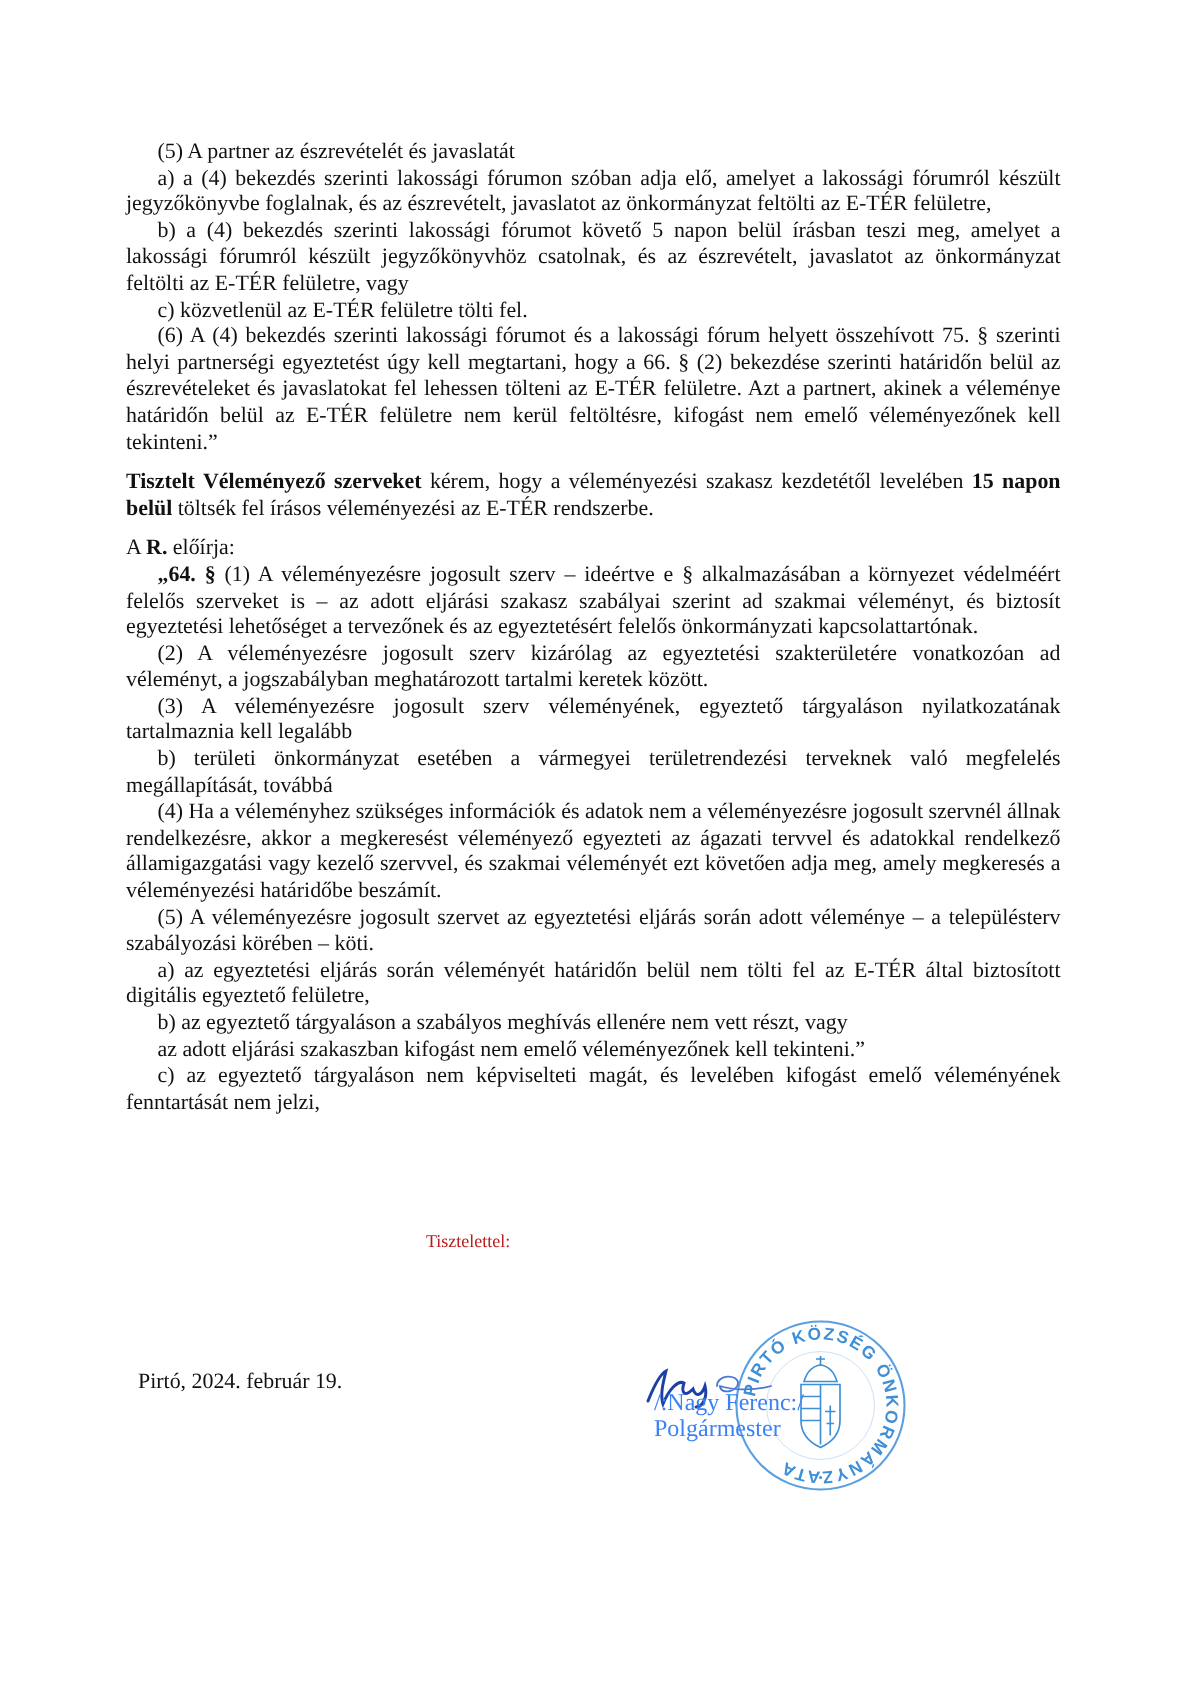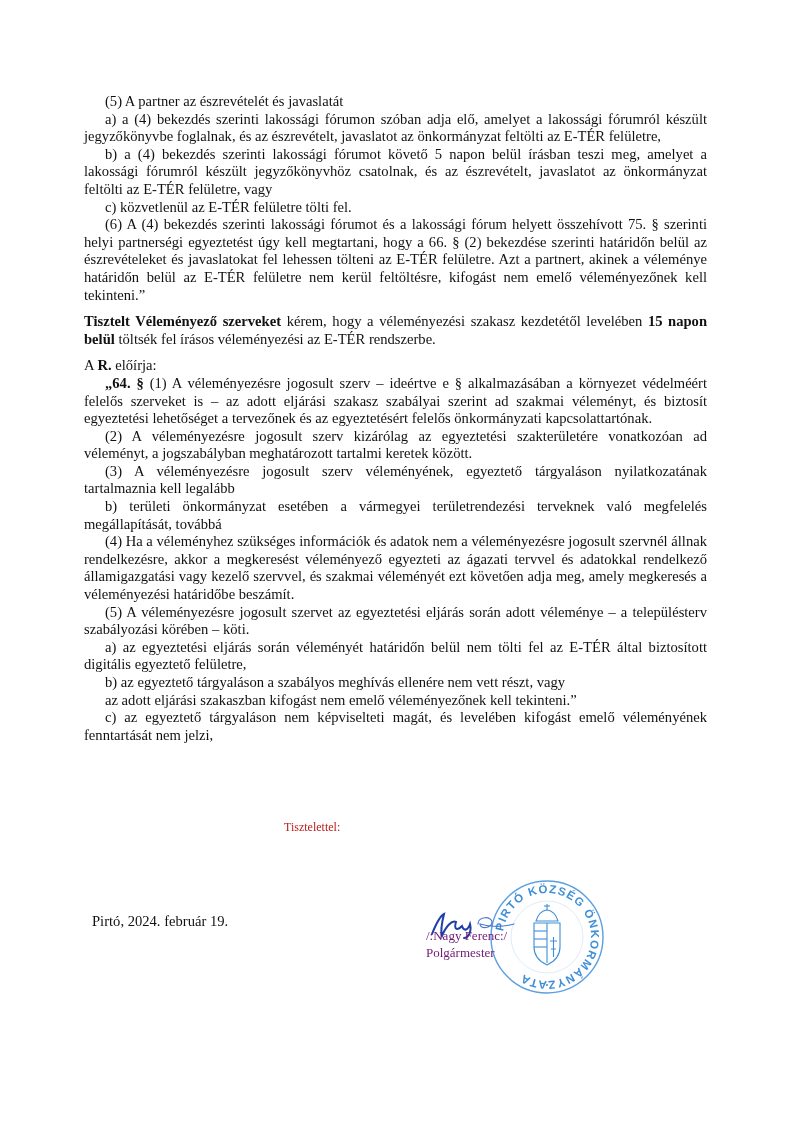--- a/index.html
+++ b/index.html
@@ -19,22 +19,22 @@
   b { font-weight: bold; }
   .sig-greeting {
     position: absolute; left: 284px; top: 820px;
     font-family: "Liberation Serif", serif; font-size: 12px; color: #b91c1c;
   }
   .date {
     position: absolute; left: 92px; top: 893px;
     font-family: "Liberation Serif", serif; font-size: 14.6px; color: #111; margin-top: 20px;
   }
   .signer {
-    position: absolute; left: 426px; top: 927px;
-    font-family: "Liberation Serif", serif; font-size: 13px; line-height: 17px; color: #701a75;
+    position: absolute; left: 436px; top: 927px;
+    font-family: "Liberation Serif", serif; font-size: 16px; line-height: 17px; color: #3b82f6;
   }
   .stamp { position: absolute; left: 487px; top: 877px; width: 120px; height: 120px; }
   .signature { position: absolute; left: 430px; top: 910px; width: 90px; height: 30px; }
 </style>
 </head>
 <body>
 
 <div class="page">
   <div class="text" id="body-text">
       <p class="ind last-left"><span>(5) A partner az észrevételét és javaslatát</span></p>

